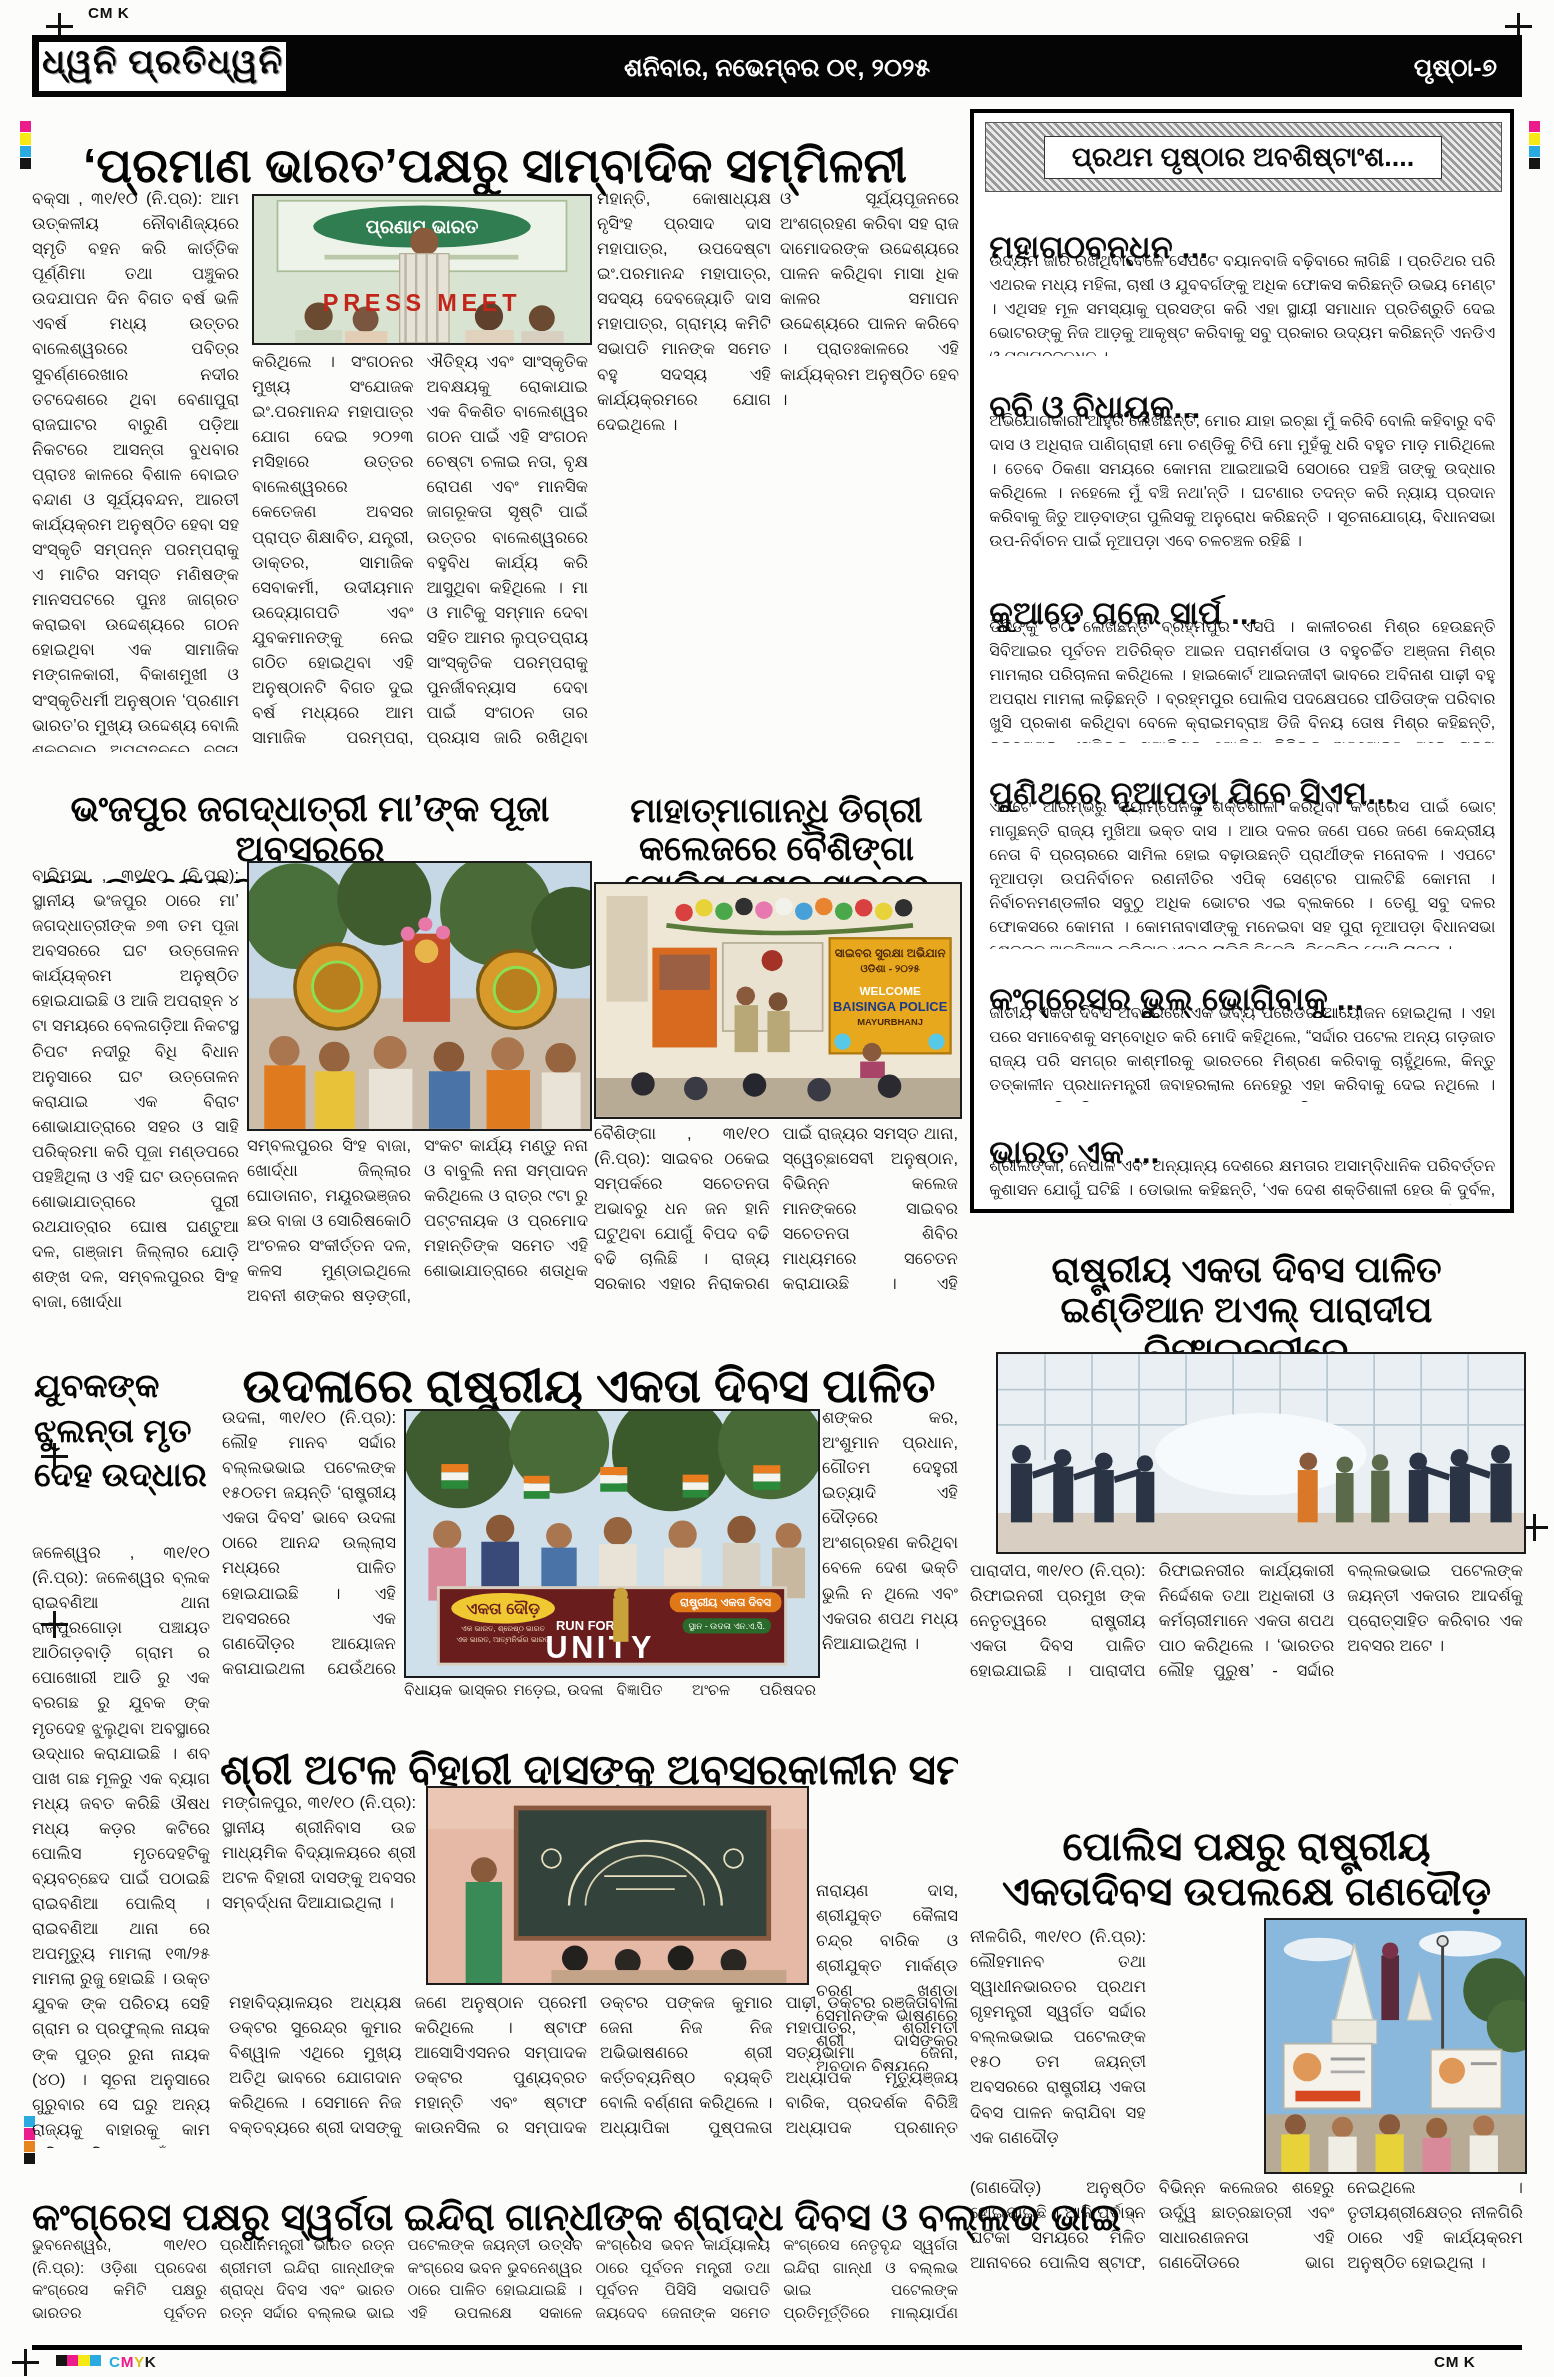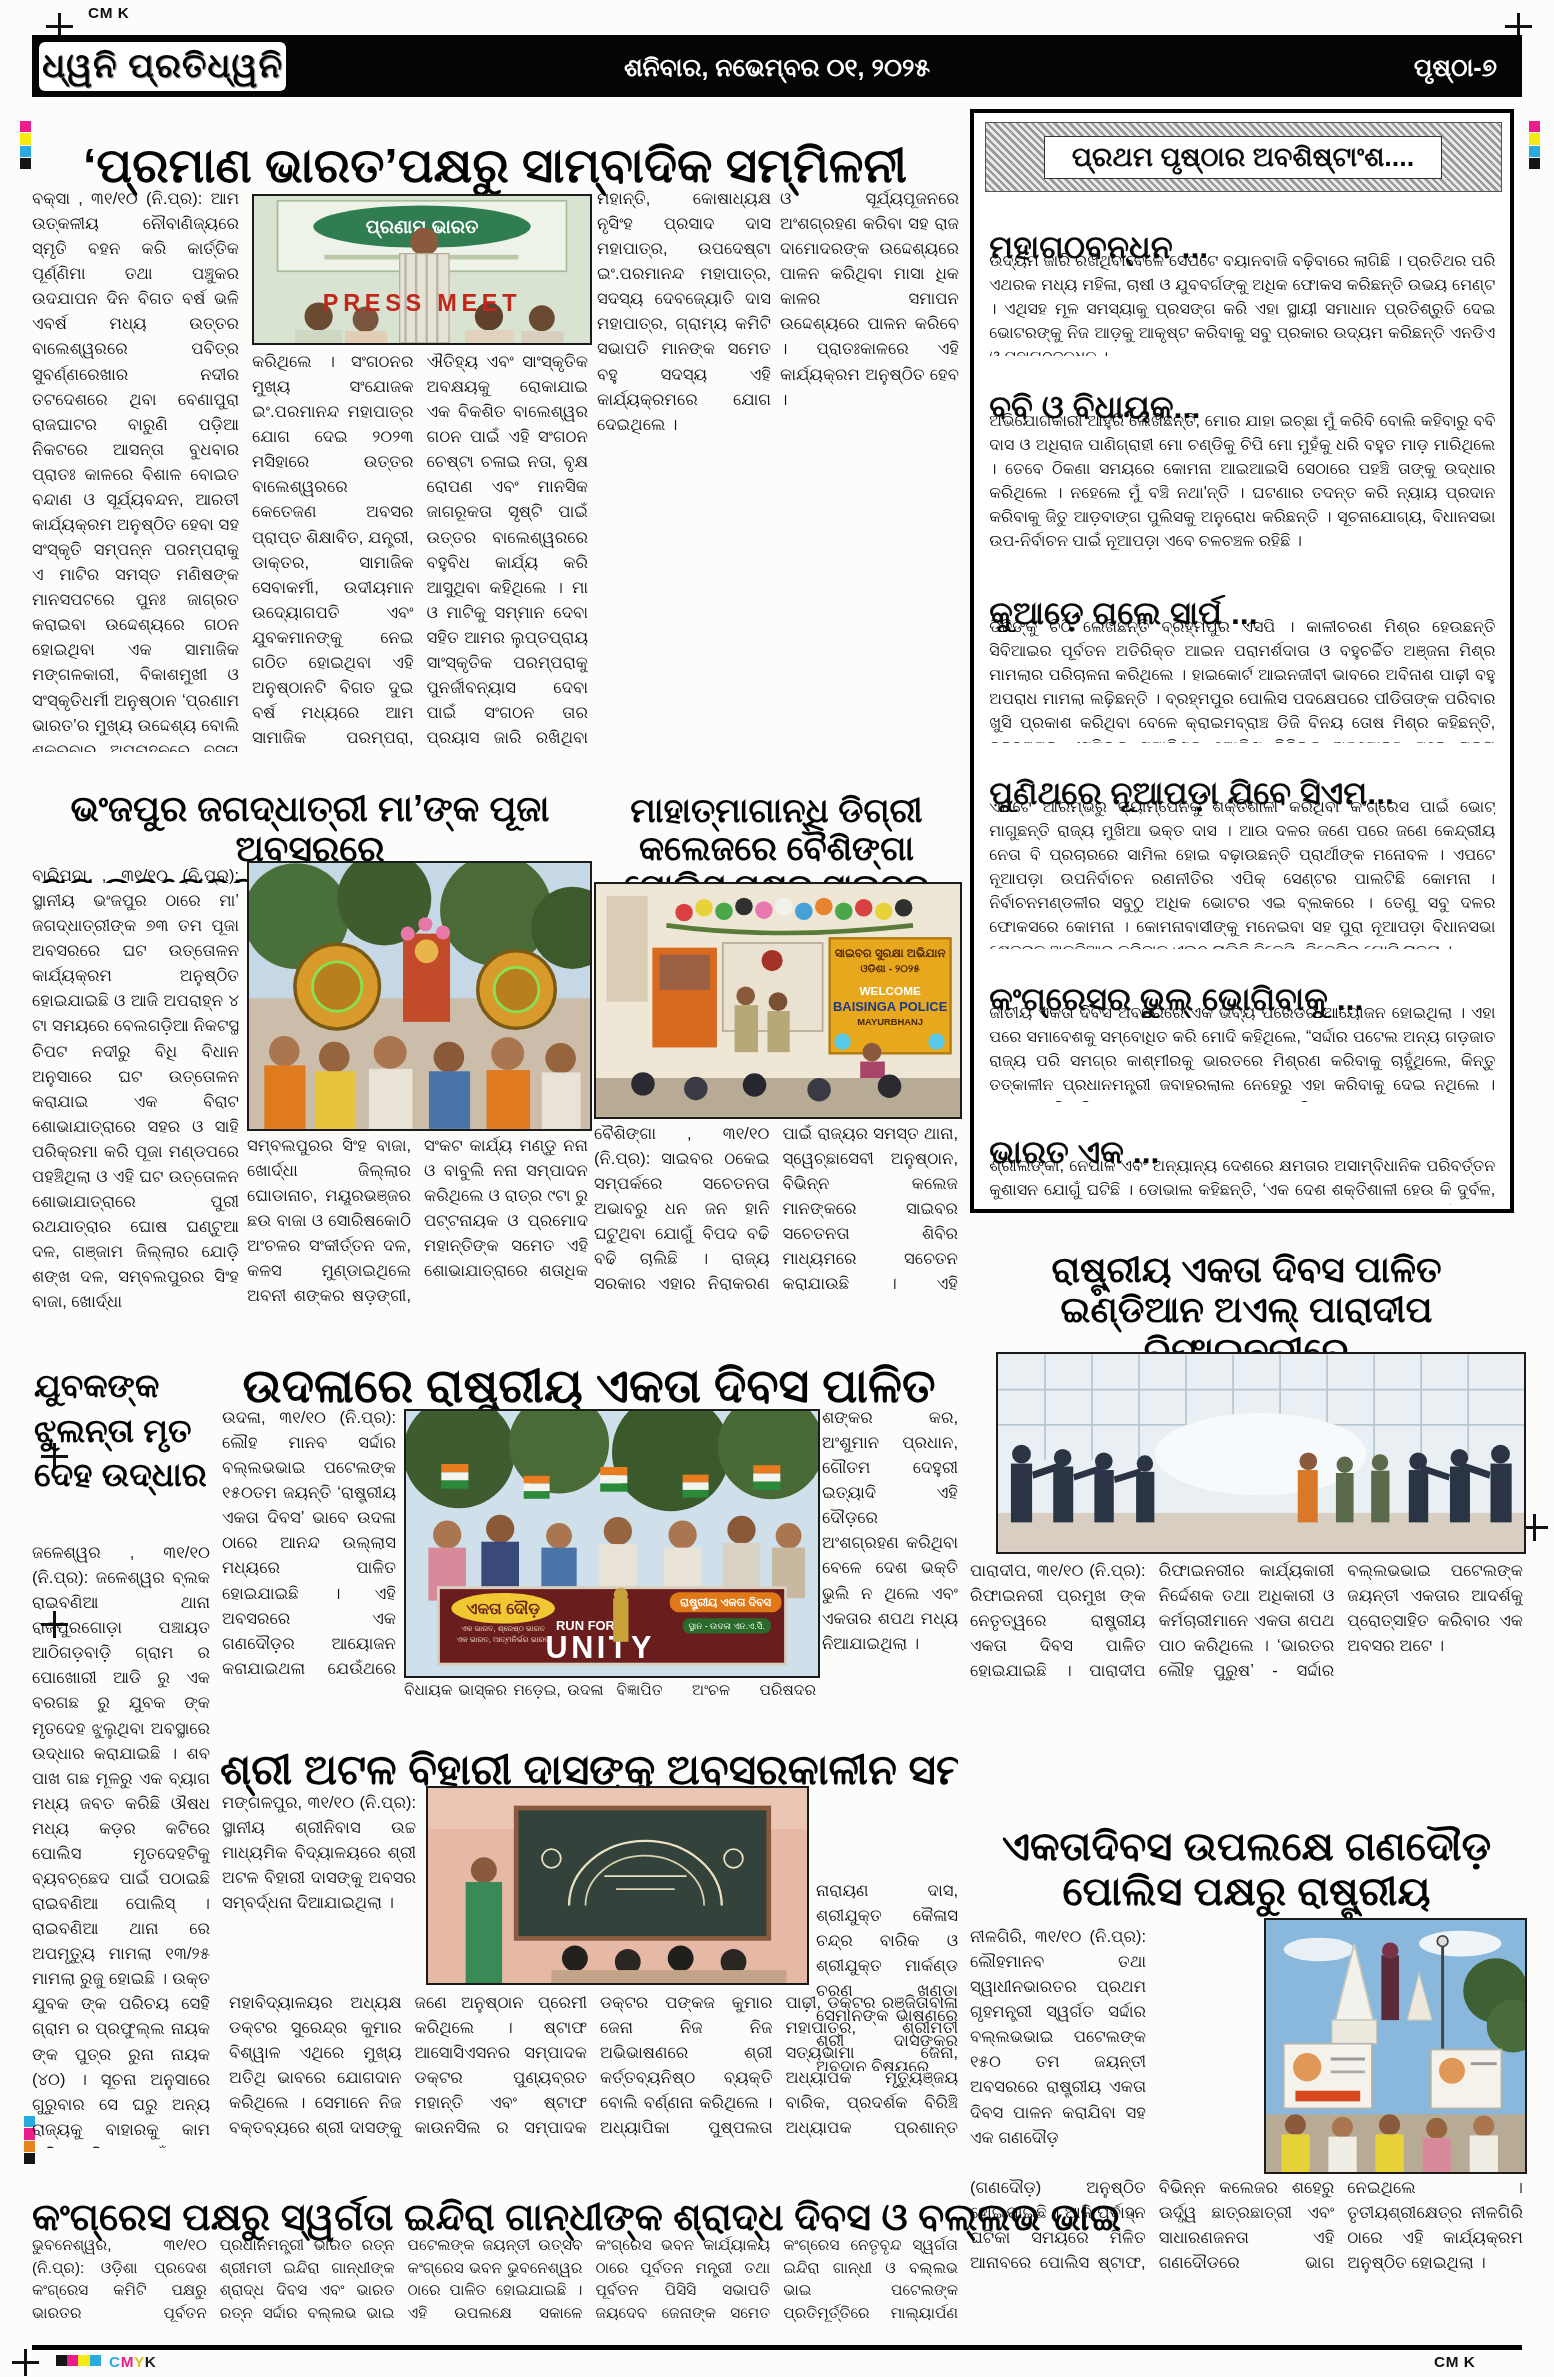--- a/index.html
+++ b/index.html
@@ -1,22 +1,22 @@
 <!DOCTYPE html>
 <html style="font-size:9.4px"><head>
 <meta charset="utf-8">
 <style>
   html,body{margin:0;padding:0;background:#e8e8e4;}
   .page{position:relative;width:1555px;height:2377px;background:#fcfcfa;
         font-family:"Liberation Sans","DejaVu Sans",sans-serif;color:#0d0d0d;overflow:hidden;}
   .abs{position:absolute;}
   
   .masthead{background:#050505;color:#fff;}
-  .logo-box{background:#fff;color:#050505;font-weight:bold;display:flex;align-items:center;justify-content:center;
-            font-size:34px;letter-spacing:1.2px;text-shadow:1.2px 1.2px 0 #999;border-radius:6px;}
+  .logo-box{background:#fff;color:#050505;font-weight:bold;display:flex;align-items:flex-start;justify-content:center;
+            font-size:34px;letter-spacing:1.2px;text-shadow:1.2px 1.2px 0 #999;}
   .mast-date{font-size:25px;font-weight:bold;}
   .mast-page{font-size:25px;font-weight:bold;}
   
   .hl{font-weight:bold;line-height:1.12;text-align:center;color:#050505;overflow:hidden;margin-top:28px;}
   .hl-1line{white-space:nowrap;}
   .hl-left{text-align:left;}
   
   .bt{font-size:16.5px;line-height:1.52;text-align:justify;overflow:hidden;color:#101010;}
   .bt-sm{font-size:15.3px;line-height:1.48;}
   .c2{column-count:2;column-gap:13px;}
@@ -389,22 +389,22 @@
         </g>
         <circle cx="528" cy="182" r="15" fill="#8a5a3c"></circle>
           <rect x="510" y="197" width="34" height="89" fill="#d87828"></rect>
       </svg>
     </figure>
     <div class="abs bt c3" style="left:970px;top:1558px;width:553px;height:228px">ପାରାଦୀପ, ୩୧/୧୦ (ନି.ପ୍ର): ରିଫାଇନରୀ ପ୍ରମୁଖ ଙ୍କ ନେତୃତ୍ୱରେ ରାଷ୍ଟ୍ରୀୟ ଏକତା ଦିବସ ପାଳିତ ହୋଇଯାଇଛି । ପାରାଦୀପ ରିଫାଇନରୀର କାର୍ଯ୍ୟକାରୀ ନିର୍ଦ୍ଦେଶକ ତଥା ଅଧିକାରୀ ଓ କର୍ମଚାରୀମାନେ ଏକତା ଶପଥ ପାଠ କରିଥିଲେ । ‘ଭାରତର ଲୌହ ପୁରୁଷ’ - ସର୍ଦ୍ଦାର ବଲ୍ଲଭଭାଇ ପଟେଲଙ୍କ ଜୟନ୍ତୀ ଏକତାର ଆଦର୍ଶକୁ ପ୍ରୋତ୍ସାହିତ କରିବାର ଏକ ଅବସର ଅଟେ ।</div>
   </section>
 
   <section>
     <h1 class="abs hl" style="left:970px;top:1796px;width:553px;height:118px;font-size:40px">
+      <span style="display:block">ପୋଲିସ ପକ୍ଷରୁ ରାଷ୍ଟ୍ରୀୟ</span>
       <span style="display:block">ଏକତାଦିବସ ଉପଲକ୍ଷେ ଗଣଦୌଡ଼</span>
-      <span style="display:block">ପୋଲିସ ପକ୍ଷରୁ ରାଷ୍ଟ୍ରୀୟ</span>
     </h1>
     <div class="abs bt" style="left:970px;top:1924px;width:176px;height:242px">ନୀଳଗିରି, ୩୧/୧୦ (ନି.ପ୍ର): ଲୌହମାନବ ତଥା ସ୍ୱାଧୀନଭାରତର ପ୍ରଥମ ଗୃହମନ୍ତ୍ରୀ ସ୍ୱର୍ଗତ ସର୍ଦ୍ଦାର ବଲ୍ଲଭଭାଇ ପଟେଲଙ୍କ ୧୫୦ ତମ ଜୟନ୍ତୀ ଅବସରରେ ରାଷ୍ଟ୍ରୀୟ ଏକତା ଦିବସ ପାଳନ କରାଯିବା ସହ ଏକ ଗଣଦୌଡ଼</div>
     <figure class="abs photo" style="left:1264px;top:1918px;width:259px;height:252px;margin:0">
       <svg viewBox="0 0 440 428">
         <rect width="440" height="428" fill="#8ab8dc"></rect>
         <ellipse cx="90" cy="50" rx="60" ry="20" fill="#e8f0f6"></ellipse>
           <ellipse cx="330" cy="40" rx="70" ry="22" fill="#eef4f8"></ellipse>
         <polygon points="150,40 118,170 182,170" fill="#f2f2ec" stroke="#c6c6ba" stroke-width="3"></polygon>
         <rect x="112" y="170" width="76" height="40" fill="#eceade" stroke="#c6c6ba" stroke-width="2"></rect>
         <rect x="196" y="60" width="30" height="110" fill="#5a2a3a"></rect>

